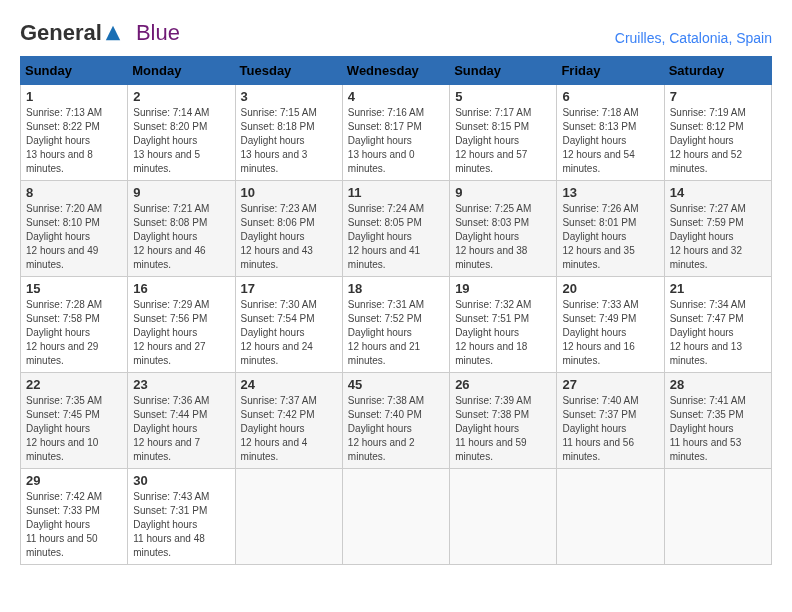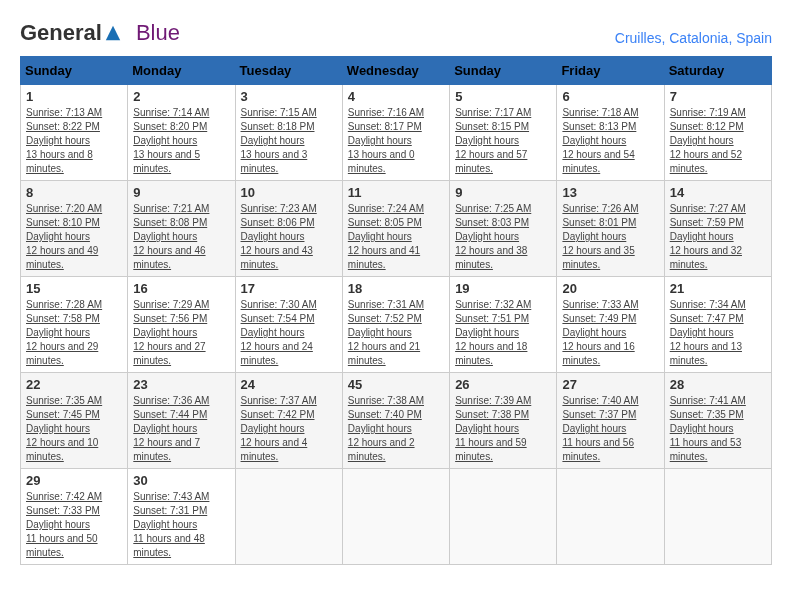--- a/index.html
+++ b/index.html
@@ -77,21 +77,20 @@
       font-size: 13px;
       font-weight: bold;
       color: #333;
       display: block;
       margin-bottom: 2px;
     }
     .day-info {
       font-size: 10px;
       color: #444;
       line-height: 1.4;
-      text-decoration: underline;
     }
     .empty-cell {
       background: #f9f9f9 !important;
     }
   </style>
 </head>
 <body>
 
 <div class="header-section">
   <div class="logo">

